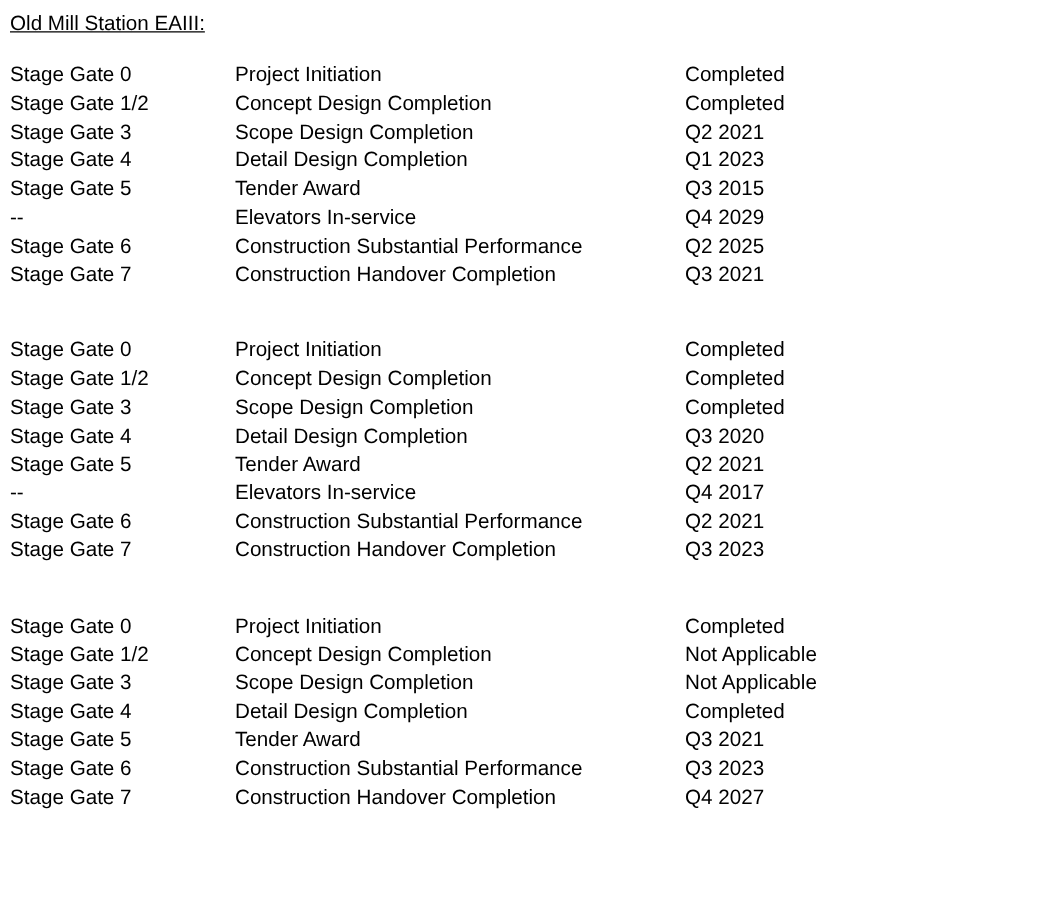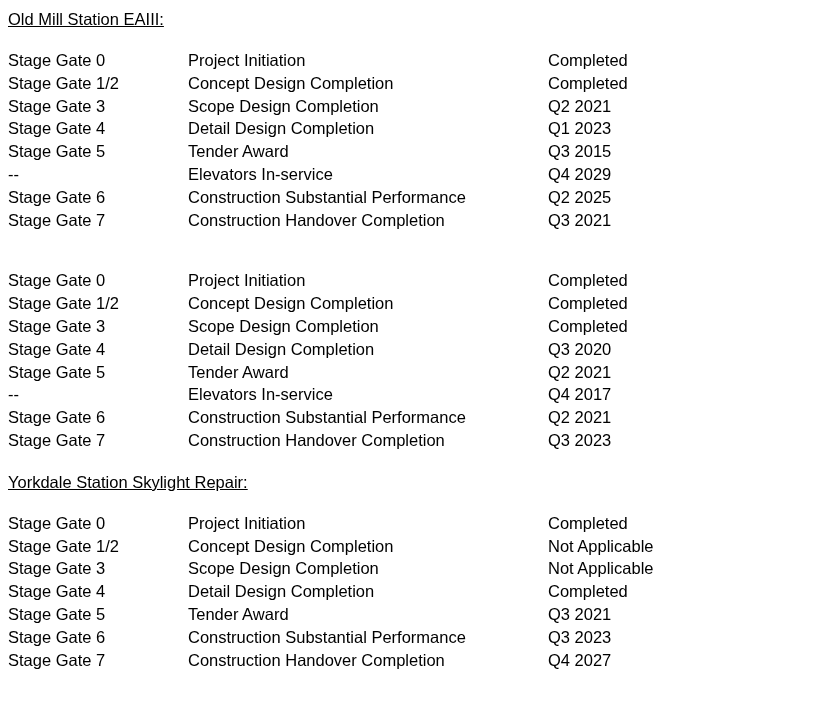--- a/index.html
+++ b/index.html
@@ -152,21 +152,20 @@
           <td class="col-desc">Construction Handover Completion</td>
           <td class="col-status">Q3 2023</td>
         </tr>
       </tbody>
     </table>
   </div>
 
   <div class="spacer-between-sections"></div>
 
   <div class="section">
-    <div class="section-title">Yorkdale Station Skylight Repair:</div>
     <div class="spacer-after-title"></div>
     <table class="gates">
       <tbody>
         <tr>
           <td class="col-gate">Stage Gate 0</td>
           <td class="col-desc">Project Initiation</td>
           <td class="col-status">Completed</td>
         </tr>
         <tr>
           <td class="col-gate">Stage Gate 1/2</td>

